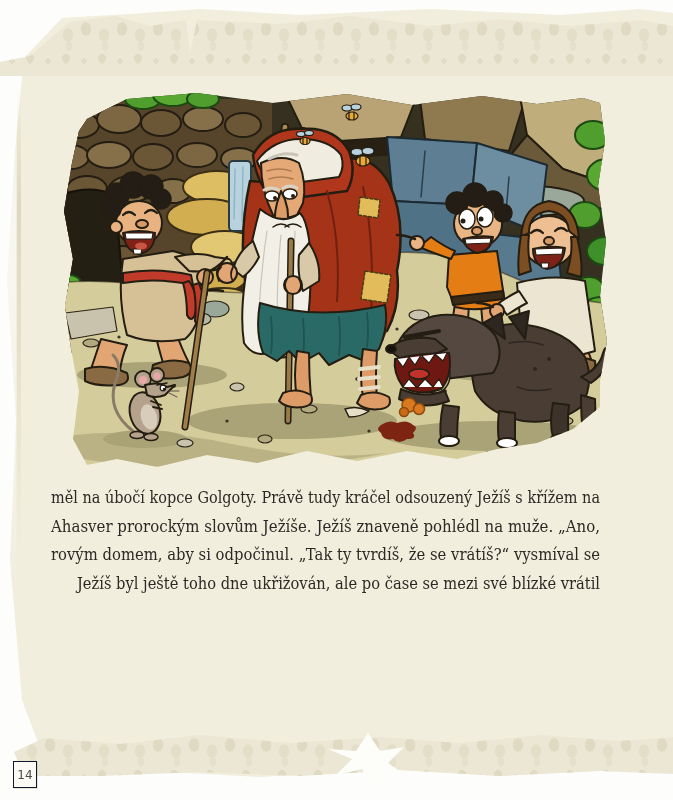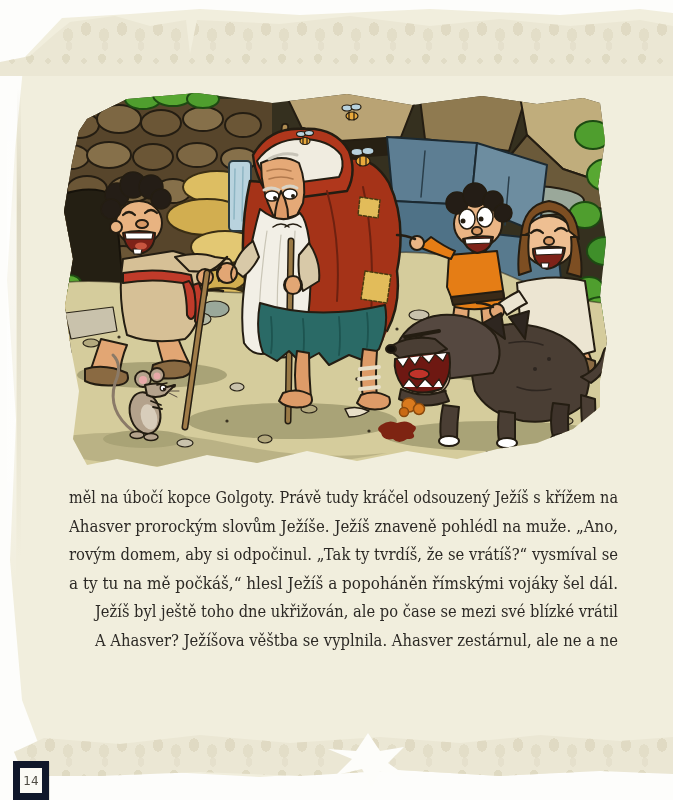--- a/index.html
+++ b/index.html
@@ -46,29 +46,29 @@
     background:linear-gradient(180deg,rgba(255,255,255,0),rgba(255,255,255,.55) 30%,rgba(255,255,255,.3) 75%,rgba(255,255,255,0));
   }
   .illustration{
     position:absolute;left:57px;top:91px;width:560px;height:390px;
     clip-path:polygon(30px 28px,70px 8px,140px 2px,215px 12px,290px 3px,355px 14px,425px 5px,480px 13px,526px 7px,543px 12px,
       548px 50px,541px 95px,549px 150px,543px 205px,550px 250px,543px 290px,543px 316px,
       516px 338px,480px 352px,440px 358px,400px 368px,350px 360px,300px 370px,250px 360px,200px 372px,150px 364px,
       100px 376px,60px 368px,30px 374px,16px 348px,22px 300px,14px 258px,8px 215px,16px 168px,7px 120px,15px 72px,22px 40px);
   }
   .story{
-    position:absolute;left:69px;top:484px;width:549px;
+    position:absolute;left:51px;top:484px;width:549px;
     font-size:16px;color:#2c2925;
   }
   .line{height:28.6px;line-height:28.6px;white-space:nowrap;}
   .line .fit{display:inline-block;transform-origin:0 50%;}
   .line.indent{padding-left:26px;}
   .page-num{
     position:absolute;left:13px;top:761px;width:22px;height:25px;
-    border:7px solid #0f172a;background:#fbfaf5;color:#4e4a42;
+    border:1px solid #0f172a;background:#fbfaf5;color:#4e4a42;
     font-family:"DejaVu Sans", sans-serif;font-size:12px;
     display:flex;align-items:center;justify-content:center;
     box-shadow:1px 1px 0 rgba(120,115,95,.18);
   }
   .splash{position:absolute;left:328px;top:733px;}
 </style>
 </head>
 <body>
 
 <div class="paper"></div>
@@ -407,20 +407,18 @@
 </svg>
 
 <svg class="splash" width="84" height="54" viewBox="0 0 84 54">
   <polygon fill="#fdfdfa" points="40,0 52,18 76,14 60,30 80,44 52,38 44,54 34,36 8,42 24,26 0,16 28,18"></polygon>
 </svg>
 
 <div class="story">
     <div class="line"><span class="fit" style="transform: scaleX(0.9028);">měl na úbočí kopce Golgoty. Právě tudy kráčel odsouzený Ježíš s křížem na</span></div>
     <div class="line"><span class="fit" style="transform: scaleX(0.9363);">Ahasver prorockým slovům Ježíše. Ježíš znaveně pohlédl na muže. „Ano,</span></div>
     <div class="line"><span class="fit" style="transform: scaleX(0.9258);">rovým domem, aby si odpočinul. „Tak ty tvrdíš, že se vrátíš?“ vysmíval se</span></div>
-    <div class="line last"><span class="fit" style="transform: scaleX(0.9518);">a ty tu na mě počkáš,“ hlesl Ježíš a popoháněn římskými vojáky šel dál.</span></div>
     <div class="line indent"><span class="fit" style="transform: scaleX(0.9156);">Ježíš byl ještě toho dne ukřižován, ale po čase se mezi své blízké vrátil</span></div>
-    <div class="line indent"><span class="fit" style="transform: scaleX(0.9233);">A Ahasver? Ježíšova věštba se vyplnila. Ahasver zestárnul, ale ne a ne</span></div>
   </div>
 
 <div class="page-num">
   <span>14</span>
 </div>
 
 </body></html>

